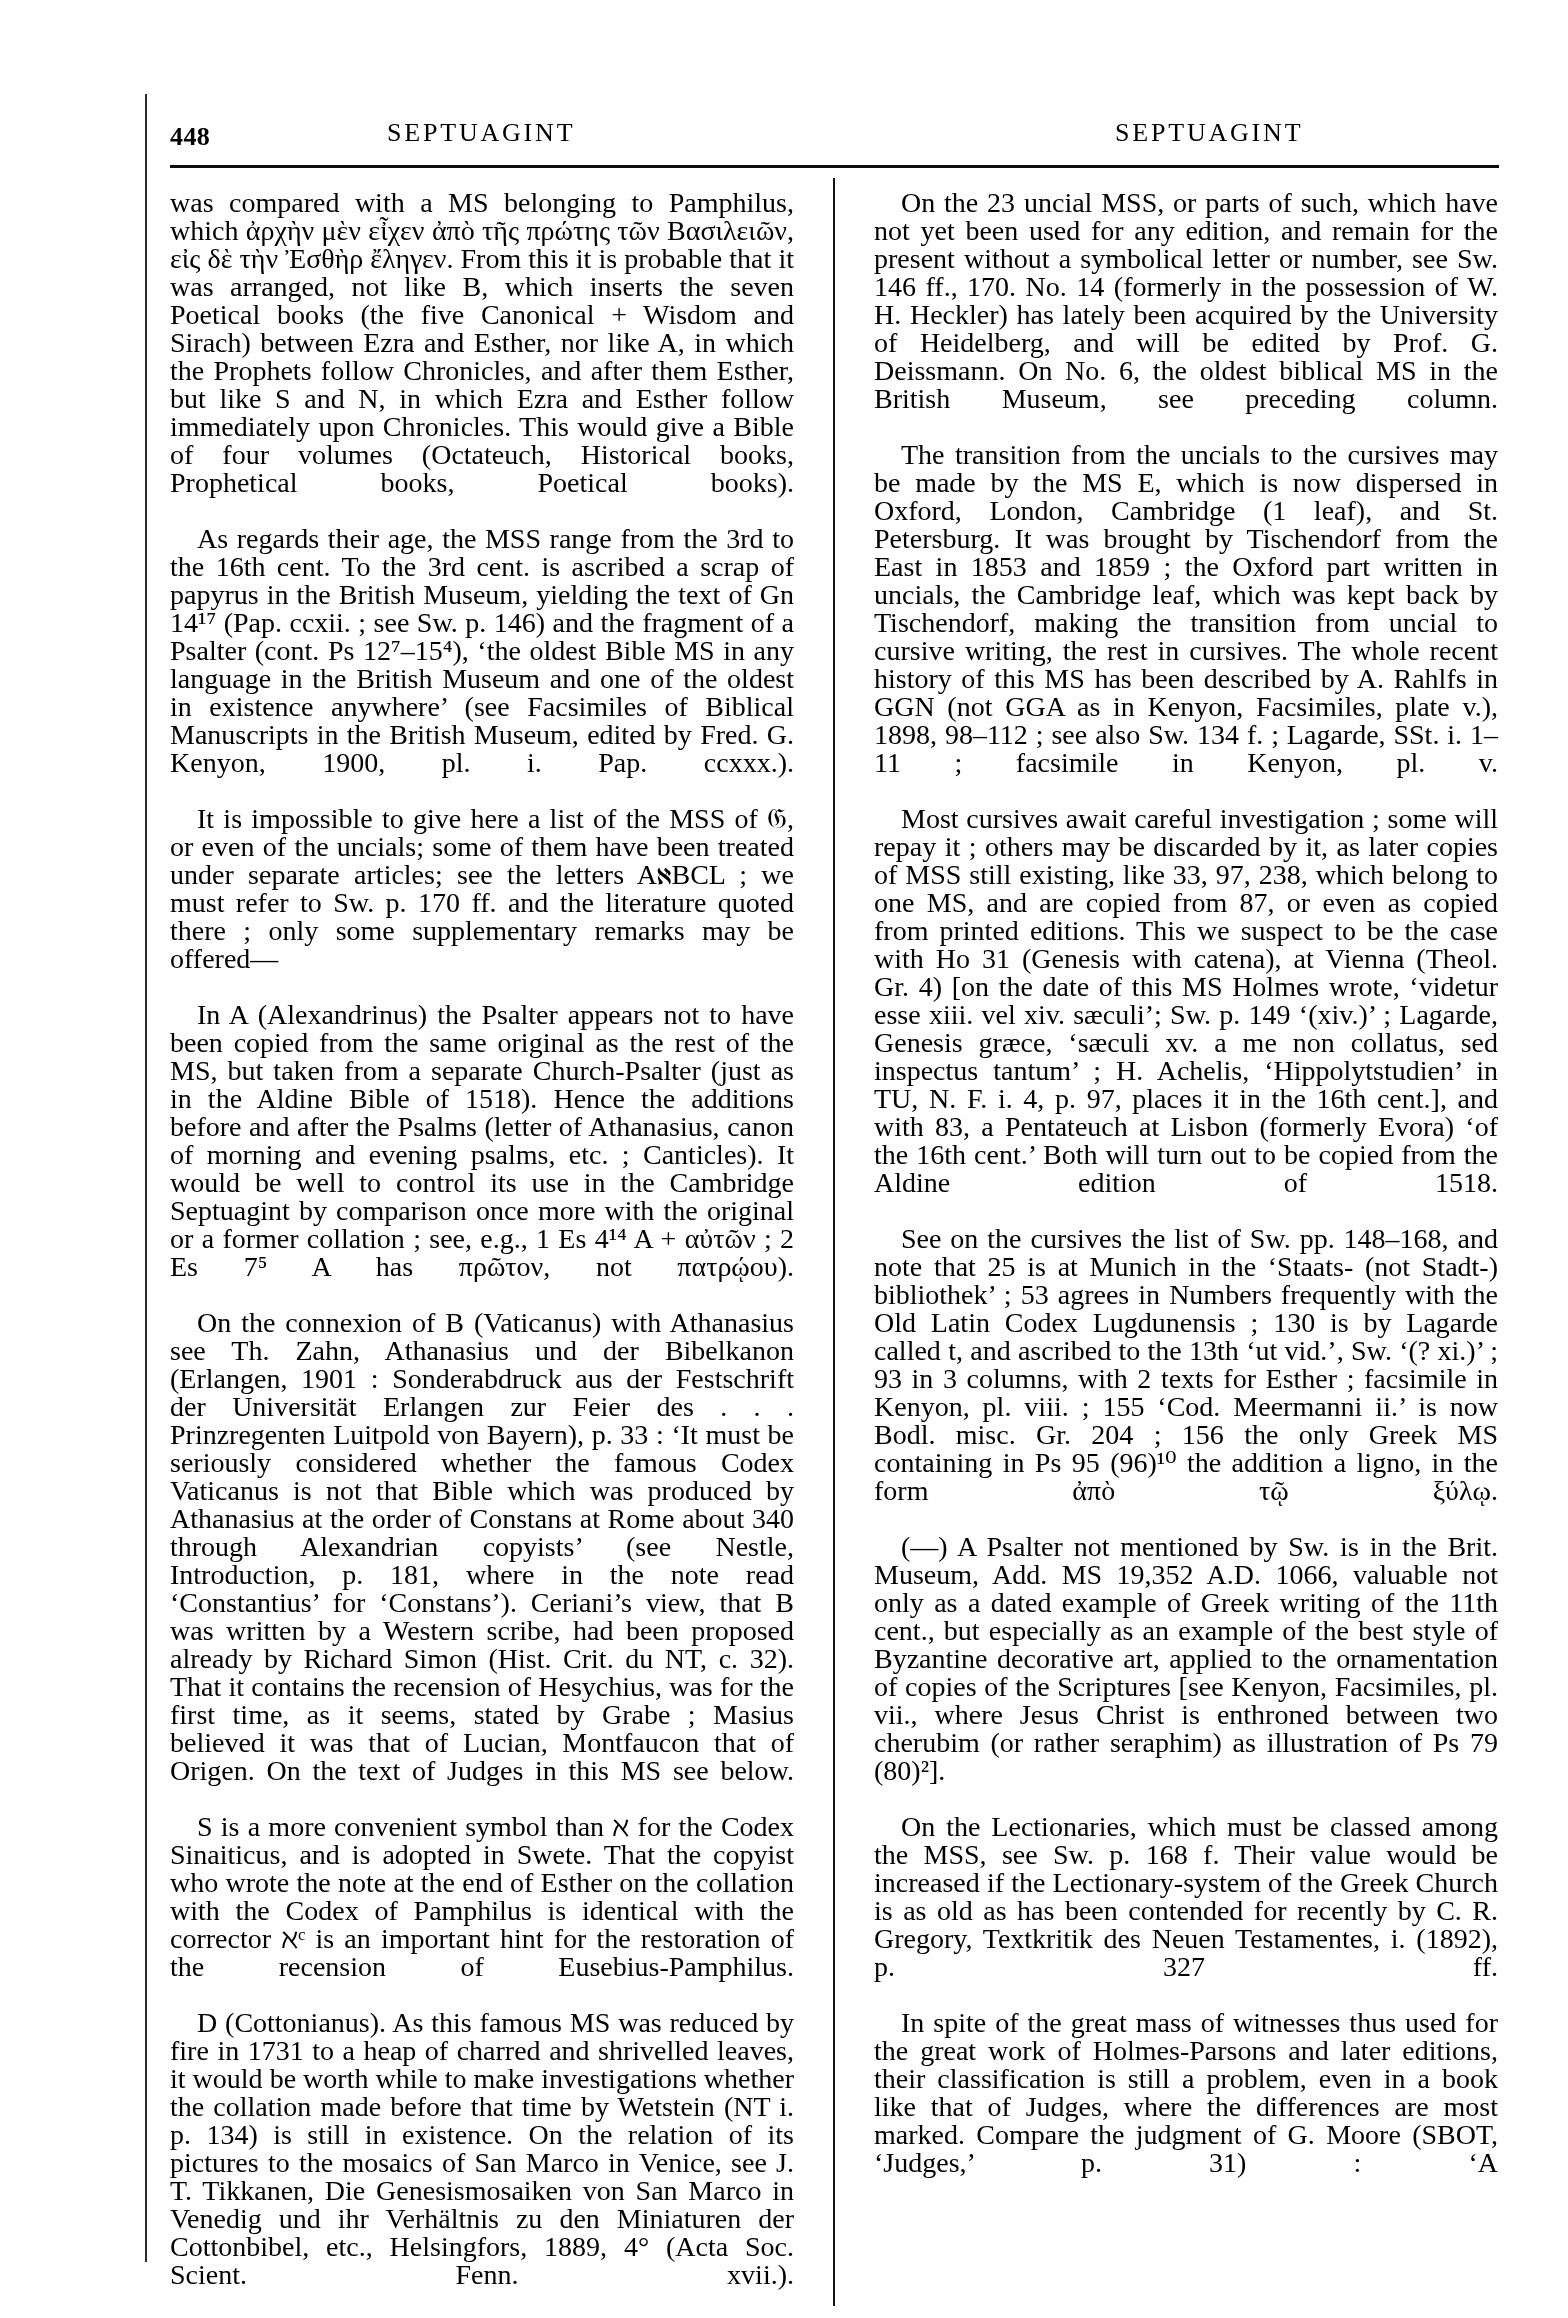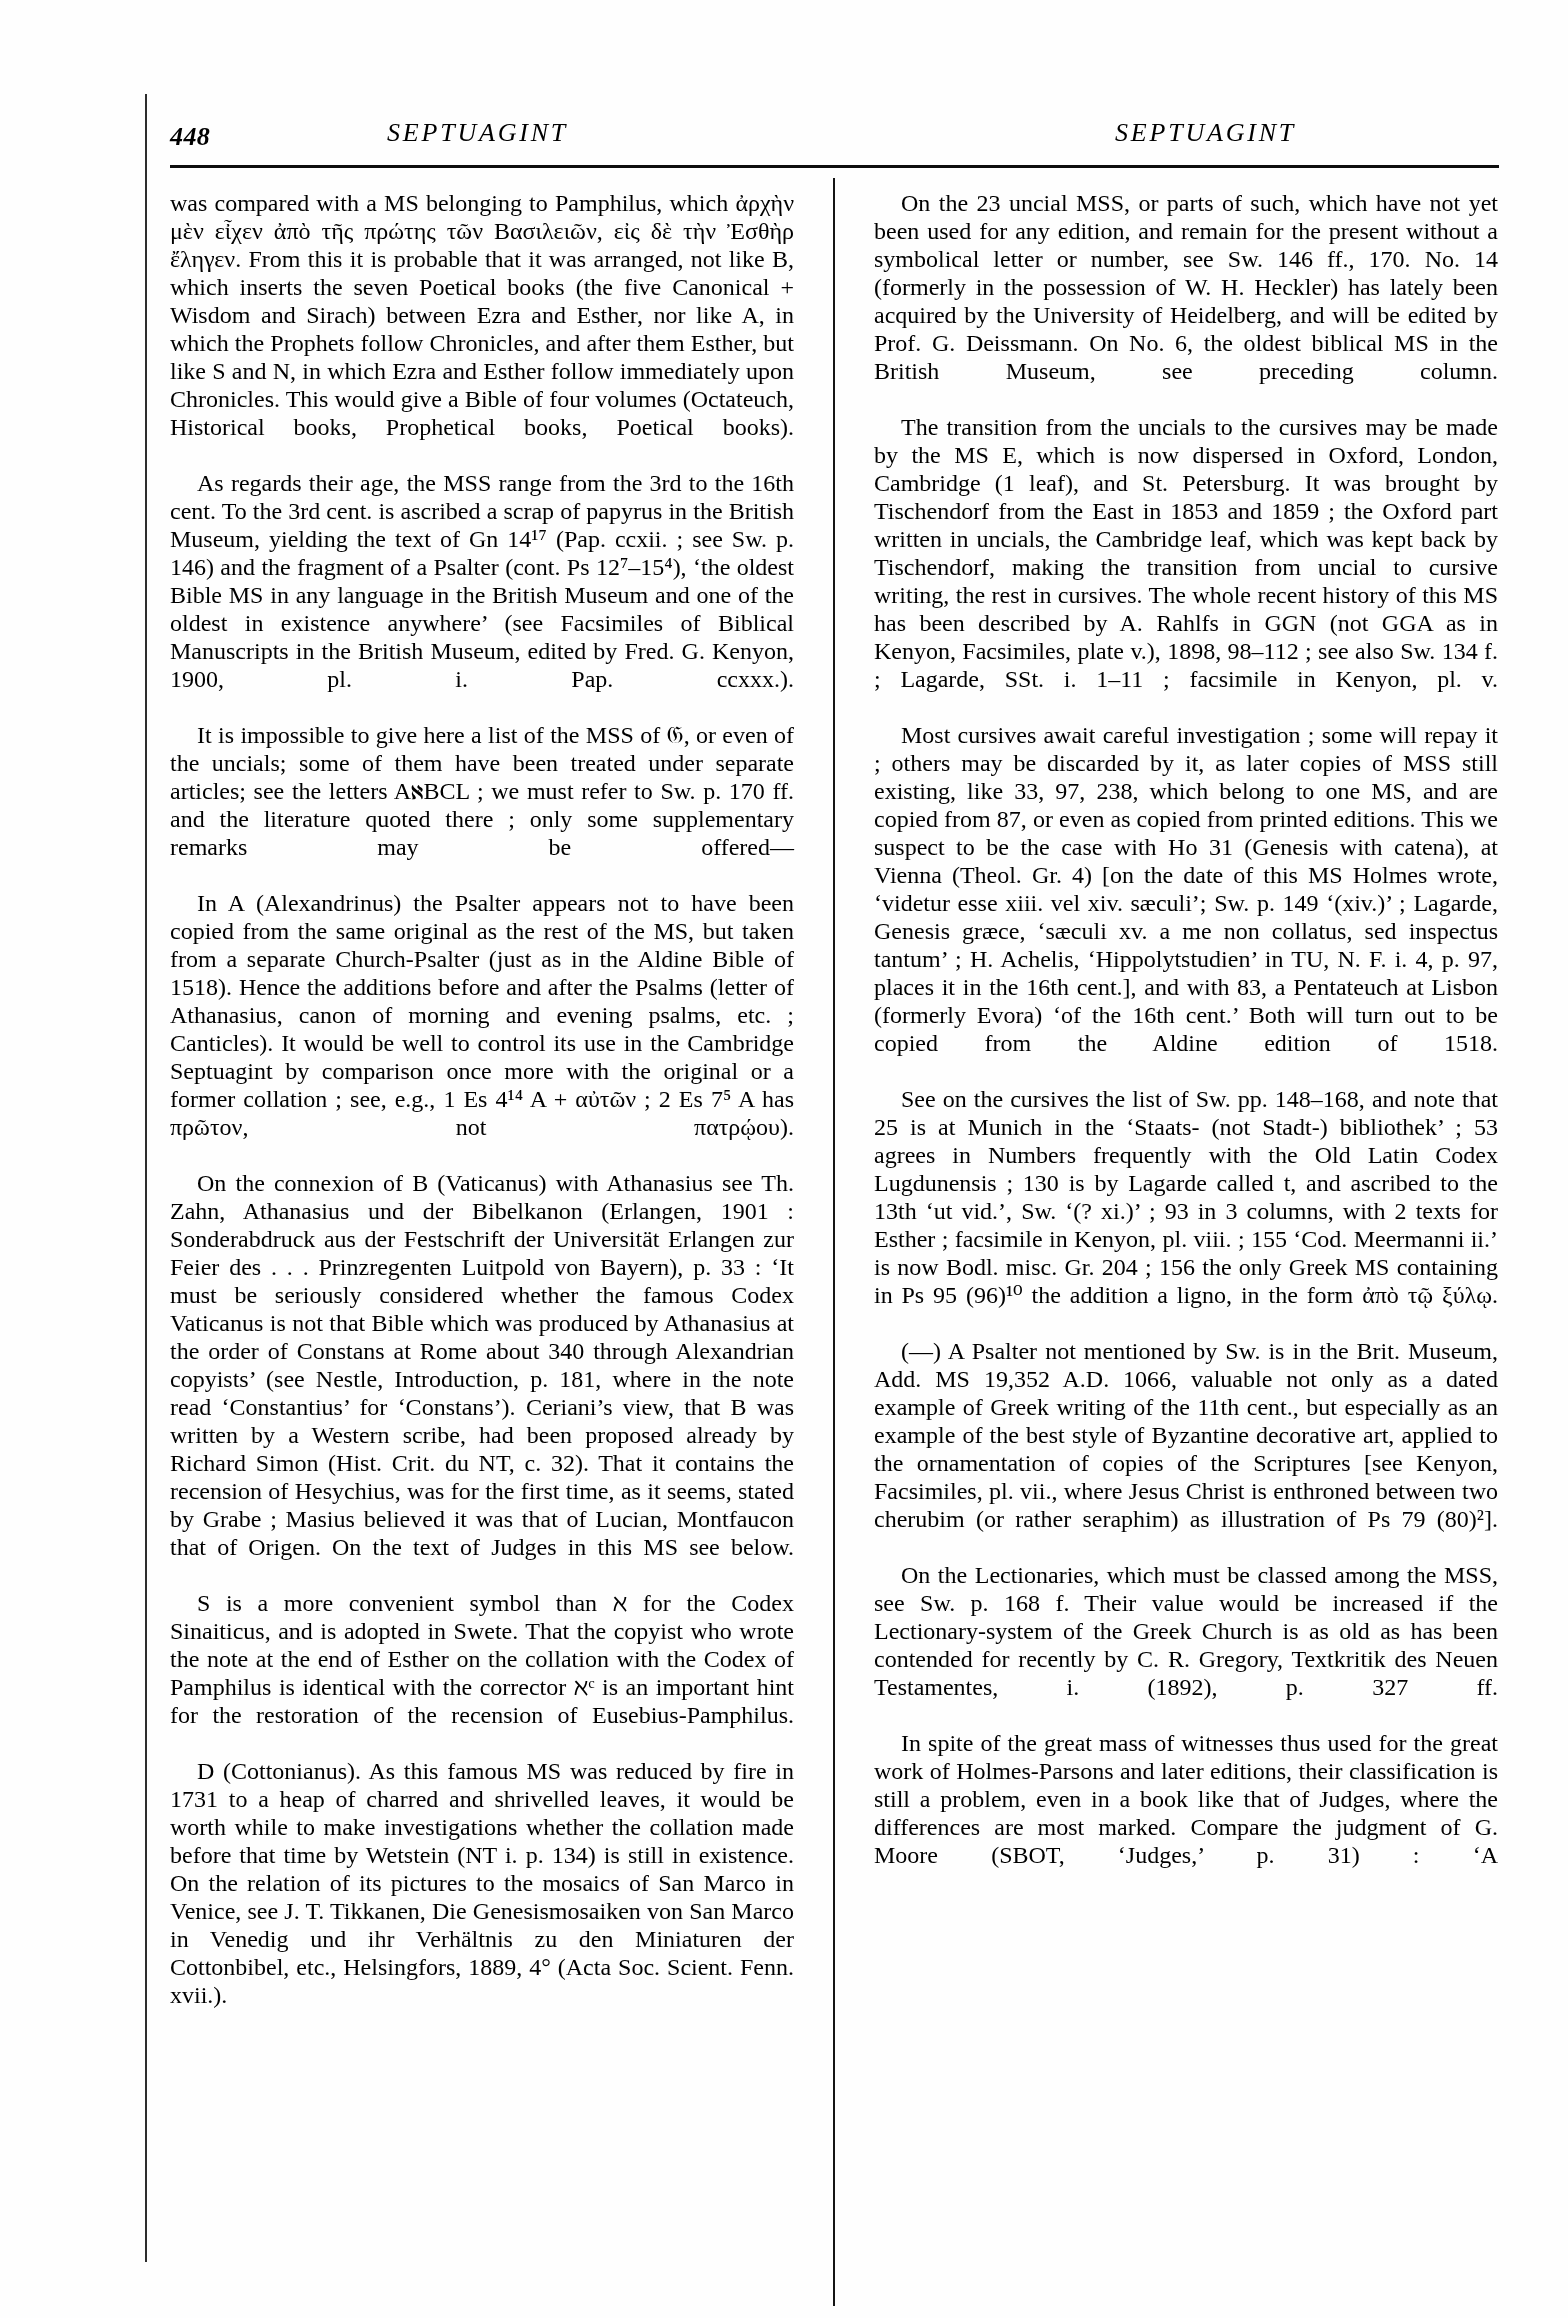--- a/index.html
+++ b/index.html
@@ -39,21 +39,20 @@
     position: absolute;
     left: 170px;
     top: 112px;
     width: 1329px;
   }
 
   
   .running-head {
     position: relative;
     height: 59px;
-    font-style: italic;
   }
   .folio {
     position: absolute;
     left: 0;
     top: 9.6px;
     font-size: 26px;
     font-weight: 700;
     letter-spacing: 0.4px;
   }
   .head-left {
@@ -101,21 +100,21 @@
     position: absolute;
     left: 39px;
     top: -11px;
     width: 2.4px;
     height: 2128px;
     background: #141414;
   }
 
   p.para {
     margin: 0;
-    font-size: 24px;
+    font-size: 28px;
     line-height: 28px;
     text-align: justify;
     text-justify: inter-word;
     hyphens: none;
     text-indent: 27px;
   }
   p.para.cont {
     text-indent: 0;
   }
   

